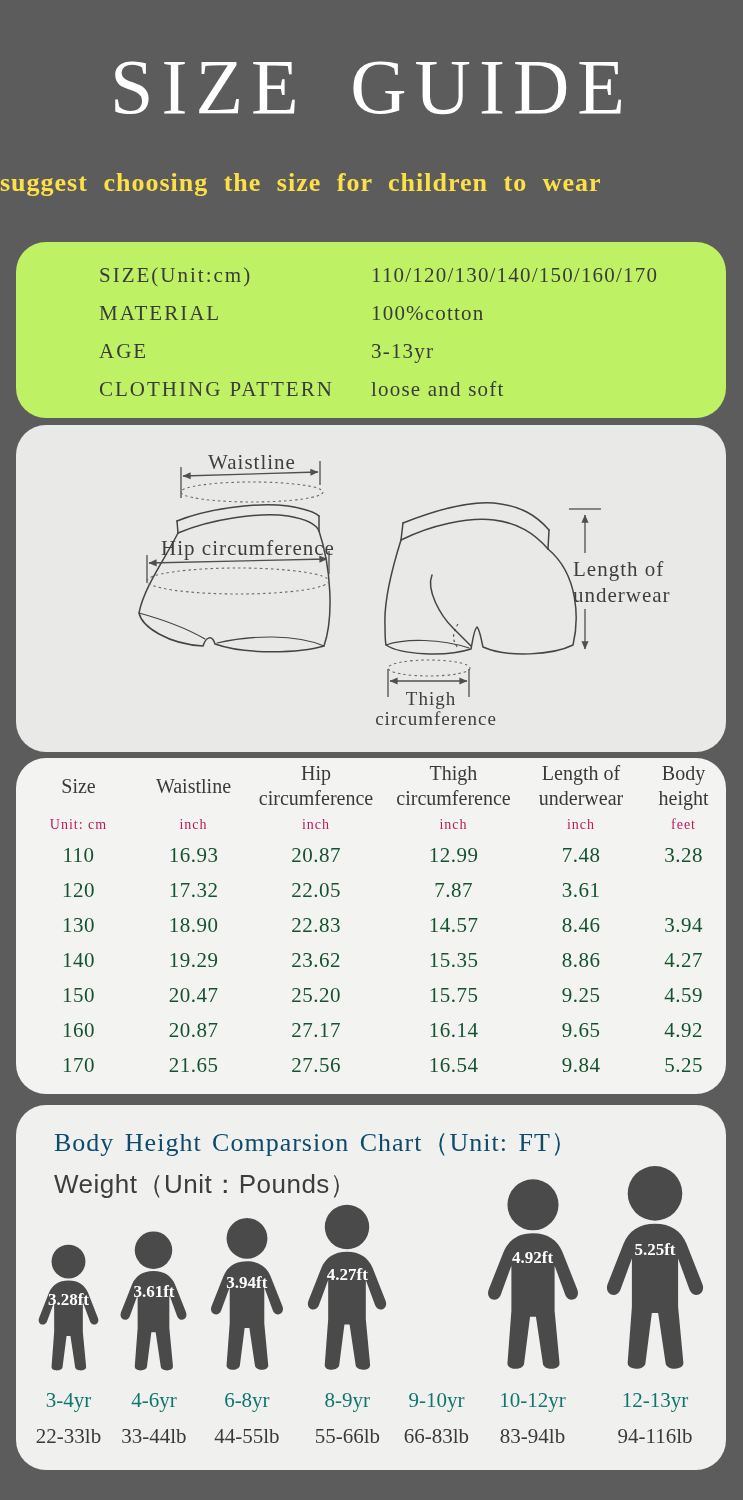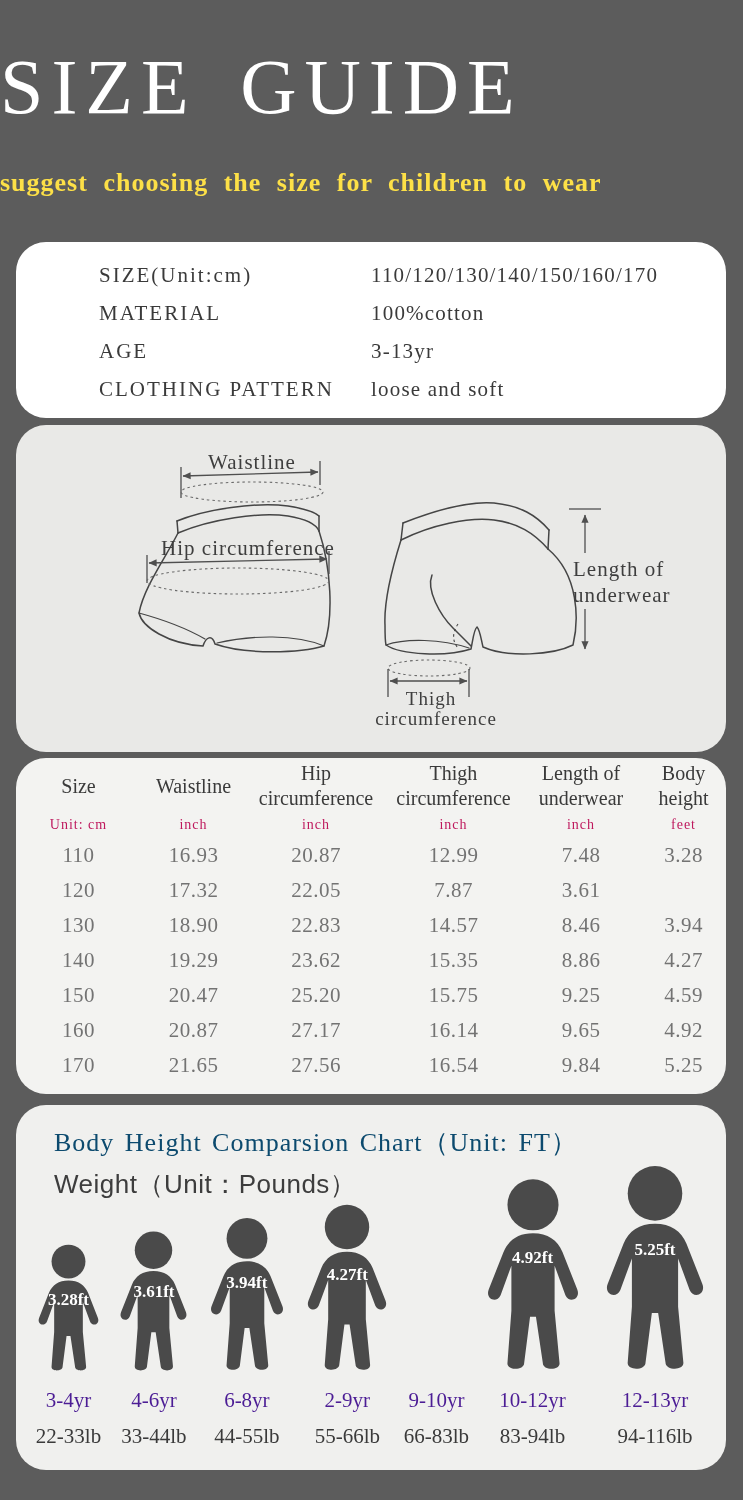--- a/index.html
+++ b/index.html
@@ -5,31 +5,31 @@
   html,body { margin:0; padding:0; background:#5c5c5c; }
   .page {
     position:relative; width:743px; height:1500px; overflow:hidden;
     background:#5c5c5c;
     font-family:"Liberation Serif","DejaVu Serif",serif;
     color:#3b3b3b;
   }
   
   .main-title {
     position:absolute; top:42px; left:0; width:100%;
-    margin:0; text-align:left; color:#ffffff; font-weight:400;
+    margin:0; text-align:center; color:#ffffff; font-weight:400;
     font-size:78px; letter-spacing:8px; word-spacing:16px;
   }
   .subtitle {
     position:absolute; top:168px; left:0; width:100%;
     text-align:left; color:#fde047;
     font-size:26px; letter-spacing:1px; word-spacing:8px; font-weight:600;
   }
   
   .card { position:absolute; left:16px; width:710px; border-radius:30px; }
-  .info-card   { top:242px; height:176px; background:#ffffff; }
+  .info-card   { top:242px; height:176px; background:#bef264; }
   .diagram-card{ top:425px; height:327px; background:#e9e9e7; }
   .table-card  { top:758px; height:336px; background:#f3f3f1; }
   .chart-card  { top:1105px; height:365px; background:#f0f0ee; }
   
   .info-list { padding:14px 0 0 83px; }
   .info-row { display:flex; align-items:center; height:38px; font-size:21px; color:#3a3a3a; }
   .info-label { width:272px; letter-spacing:2px; }
   .info-value { letter-spacing:1.2px; }
   
   .diagram-svg { display:block; }
@@ -40,21 +40,21 @@
   
   .size-table { padding-top:0; }
   .trow { display:grid; grid-template-columns:125px 105px 140px 135px 120px 85px; }
   .th {
     display:flex; align-items:center; justify-content:center; text-align:center;
     white-space:pre-line; height:56px; font-size:20px; line-height:25px; color:#3a3a3a;
   }
   .tu { text-align:center; font-size:14px; height:24px; line-height:22px; letter-spacing:1px; color:#be185d; }
   .td {
     display:flex; align-items:center; justify-content:center;
-    height:35px; font-size:21px; letter-spacing:0.5px; color:#737373;
+    height:35px; font-size:21px; letter-spacing:0.5px; color:#14532d;
   }
   
   .chart-title {
     position:absolute; top:20px; left:38px;
     font-size:26px; letter-spacing:1px; word-spacing:3px; color:#0c4a6e;
   }
   .chart-subtitle {
     position:absolute; top:62px; left:38px;
     font-family:"Liberation Sans","DejaVu Sans",sans-serif;
     font-size:26px; letter-spacing:0.5px; color:#3d3d3d;
@@ -63,21 +63,21 @@
     position:absolute; left:16px; right:12px; bottom:22px;
     display:flex; align-items:flex-end; justify-content:space-between;
   }
   .fig-col { display:flex; flex-direction:column; align-items:center; }
   .person-wrap { position:relative; }
   .person-wrap svg { display:block; }
   .height-badge {
     position:absolute; left:50%; transform:translateX(-50%); top:36%;
     color:#ffffff; font-size:17px; font-weight:700; white-space:nowrap;
   }
-  .age-label    { margin-top:14px; font-size:21px; line-height:24px; white-space:nowrap; color:#4c1d95; }
+  .age-label    { margin-top:14px; font-size:21px; line-height:24px; white-space:nowrap; color:#0f766e; }
   .weight-label { margin-top:12px;  font-size:21px; line-height:24px; white-space:nowrap; color:#3a3a3a; }
 </style>
 </head>
 <body>
 
 <div class="page">
 
   <h1 class="main-title">SIZE GUIDE</h1>
   <div class="subtitle">suggest choosing the size for children to wear</div>
 
@@ -286,21 +286,21 @@
           <div class="weight-label">44-55lb</div>
         </div>
         <div class="fig-col">
           <div class="person-wrap" style="width: 96px; height: 171px;">
             <svg width="96" height="171" viewBox="0 0 112 200">
               <circle cx="56" cy="28" r="26" fill="#4a4a4a"></circle>
               <path d="M56,57 C41,57 31,64 26,76 L11,114 C7,124 19,129 23,120 L34,90 L34,136 L30,189 C29,197 47,197 47,189 L53,142 L59,142 L66,189 C66,197 84,197 83,189 L78,136 L78,90 L89,120 C93,129 105,124 101,114 L86,76 C81,64 71,57 56,57 Z" fill="#4a4a4a"></path>
             </svg>
             <span class="height-badge">4.27ft</span>
           </div>
-          <div class="age-label">2-9yr</div>
+          <div class="age-label">8-9yr</div>
           <div class="weight-label">55-66lb</div>
         </div>
         <div class="fig-col">
           <div class="age-label">9-10yr</div>
           <div class="weight-label">66-83lb</div>
         </div>
         <div class="fig-col">
           <div class="person-wrap" style="width: 110px; height: 197px;">
             <svg width="110" height="197" viewBox="0 0 112 200">
               <circle cx="56" cy="28" r="26" fill="#4a4a4a"></circle>

